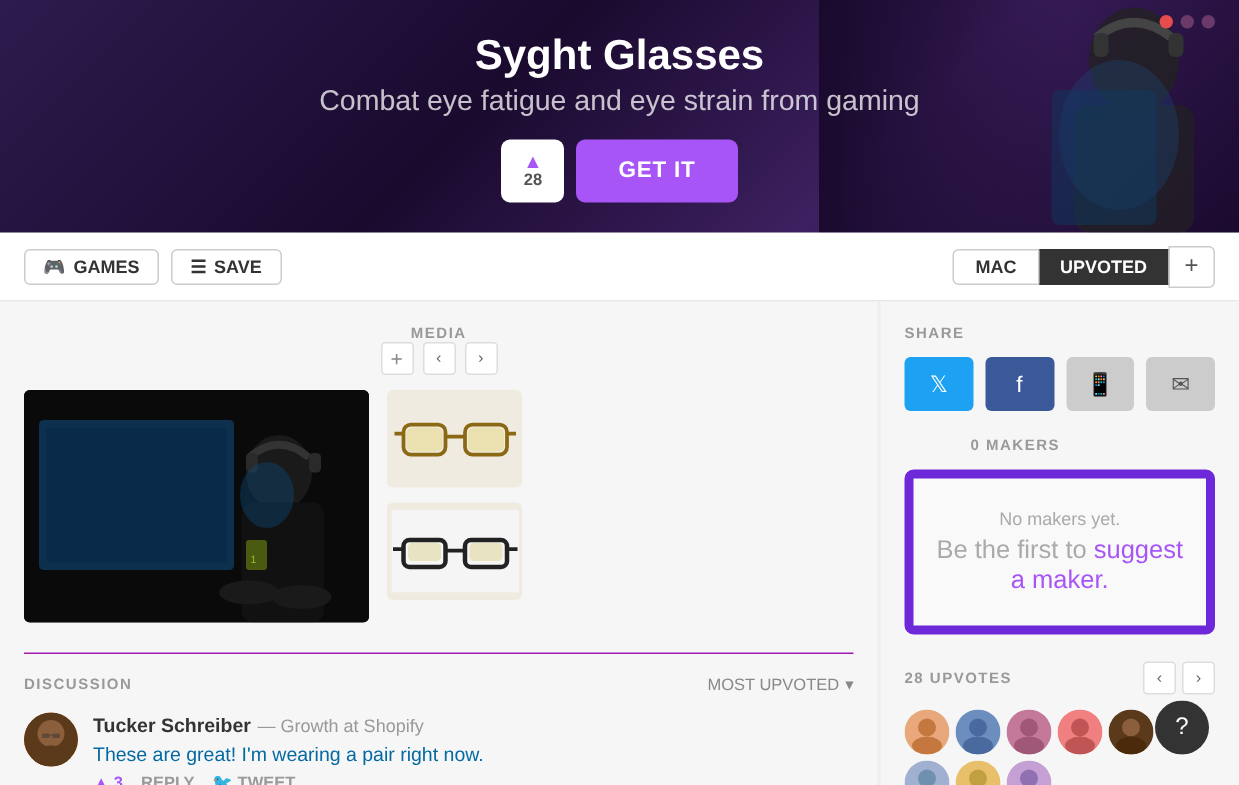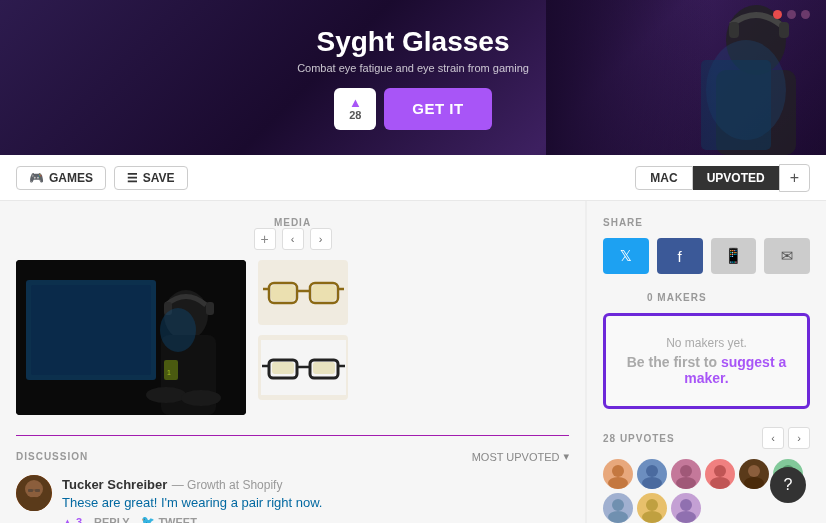--- a/index.html
+++ b/index.html
@@ -27,21 +27,21 @@
 
     .header-title {
       color: #fff;
       font-size: 28px;
       font-weight: 700;
       text-align: center;
       z-index: 1;
     }
     .header-subtitle {
       color: rgba(255,255,255,0.75);
-      font-size: 11px;
+      font-size: 19px;
       text-align: center;
       margin-top: 4px;
       z-index: 1;
     }
     .header-actions {
       display: flex;
       align-items: center;
       gap: 8px;
       margin-top: 14px;
       z-index: 1;
@@ -274,31 +274,31 @@
     .share-btn.email { background: #ccc; color: #555; }
 
     .makers-label {
       font-size: 10px; font-weight: 700; color: #999;
       letter-spacing: 1px; text-transform: uppercase;
       margin-bottom: 10px;
       margin-left: 44px;
     }
     .makers-box {
       background: #f9f9f9;
-      border: 3px solid #6d28d9;
+      border: 6px solid #6d28d9;
       border-radius: 6px;
       padding: 20px 12px;
       text-align: center;
       margin-bottom: 18px;
     }
     .no-makers-text {
       font-size: 12px; color: #aaa; margin-bottom: 4px;
     }
     .suggest-link {
-      font-size: 14px; color: #aaa; font-weight: bold;
+      font-size: 17px; color: #aaa;
     }
     .suggest-link a { color: #a855f7; text-decoration: none; }
 
     .upvotes-section {}
     .upvotes-header {
       display: flex; align-items: center; justify-content: space-between;
       margin-bottom: 10px;
     }
     .upvotes-label {
       font-size: 10px; font-weight: 700; color: #999;

